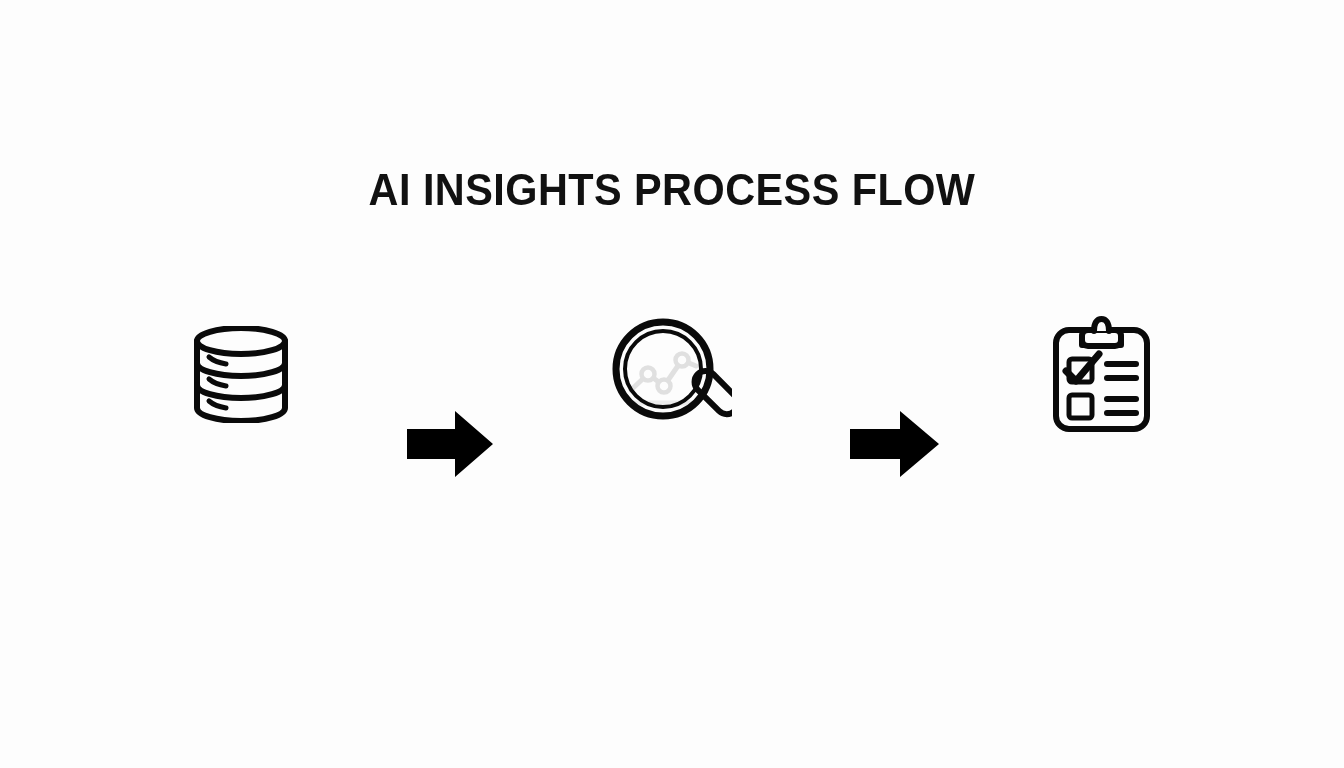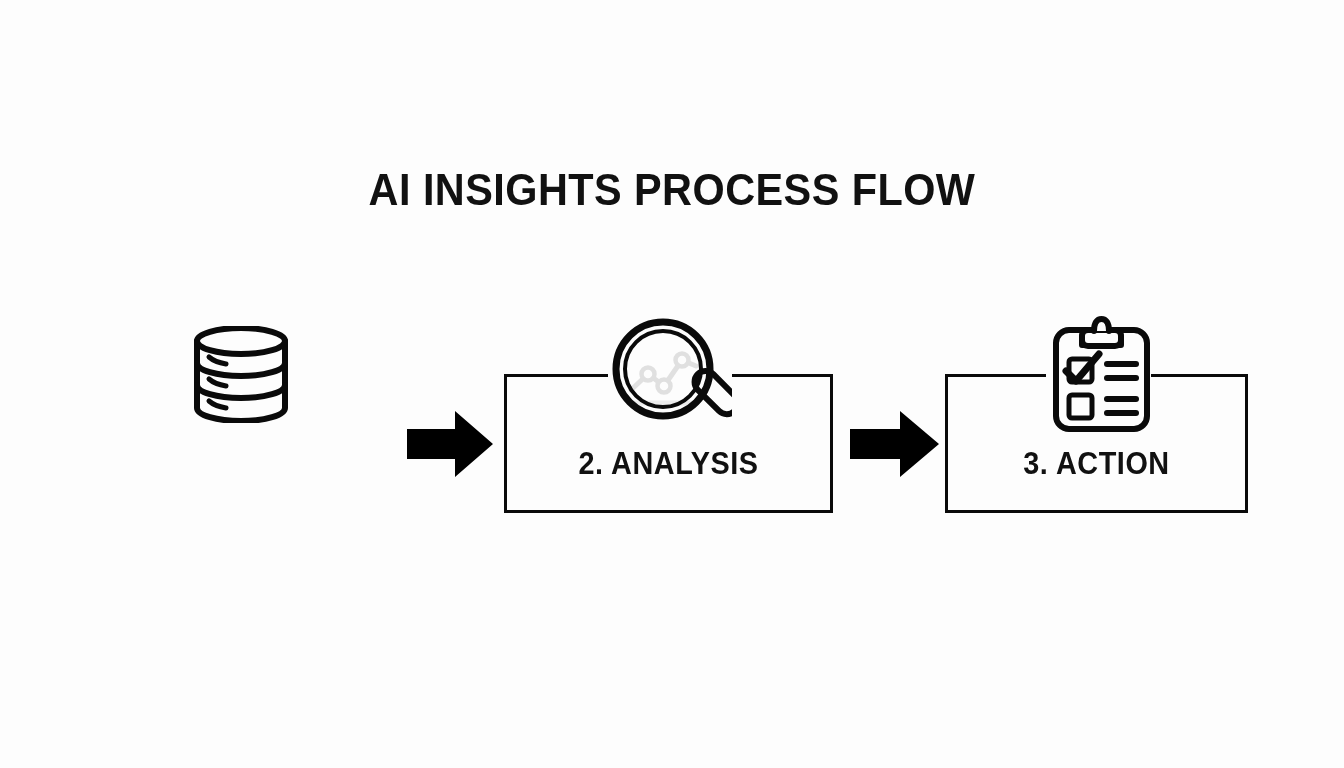--- a/index.html
+++ b/index.html
@@ -122,25 +122,20 @@
       <path d="M19 75 C23 78.5 29 80.8 36 82" stroke="#0a0a0a" stroke-width="5" stroke-linecap="round" fill="none"></path>
     </svg>
   </div>
 
   <div class="arrow arrow-1">
     <svg viewBox="0 0 86 66" xmlns="http://www.w3.org/2000/svg">
       <path d="M0 18 L48 18 L48 0 L86 33 L48 66 L48 48 L0 48 Z" fill="#000000"></path>
     </svg>
   </div>
 
-  <div class="step step-2">
-    <div class="step-box"></div>
-    <div class="border-gap" style="left:104px; width:124px;"></div>
-    <div class="step-label">2. ANALYSIS</div>
-  </div>
 
   <div class="icon-wrap icon-search">
     <svg viewBox="0 0 120 112" fill="none" xmlns="http://www.w3.org/2000/svg">
 
       <circle cx="51" cy="51" r="47" fill="#fdfdfd"></circle>
 
       <g>
         <rect x="78" y="64" width="22" height="52" rx="11" transform="rotate(-45 78 64)" fill="#fdfdfd" stroke="#0a0a0a" stroke-width="6"></rect>
       </g>
 
@@ -156,25 +151,20 @@
       <circle cx="51" cy="51" r="38" stroke="#0a0a0a" stroke-width="4" fill="none"></circle>
     </svg>
   </div>
 
   <div class="arrow arrow-2">
     <svg viewBox="0 0 89 66" xmlns="http://www.w3.org/2000/svg">
       <path d="M0 18 L50 18 L50 0 L89 33 L50 66 L50 48 L0 48 Z" fill="#000000"></path>
     </svg>
   </div>
 
-  <div class="step step-3">
-    <div class="step-box"></div>
-    <div class="border-gap" style="left:101px; width:105px;"></div>
-    <div class="step-label">3. ACTION</div>
-  </div>
 
   <div class="icon-wrap icon-board">
     <svg viewBox="0 0 99 116" fill="none" xmlns="http://www.w3.org/2000/svg">
 
       <rect x="4" y="14" width="91" height="99" rx="13" fill="#fdfdfd" stroke="#0a0a0a" stroke-width="6"></rect>
 
       <path d="M30 22 C30 17 33 14 37 14 L62 14 C66 14 69 17 69 22 L69 29 L30 29 Z" fill="#fdfdfd" stroke="#0a0a0a" stroke-width="6" stroke-linejoin="round"></path>
       <rect x="30" y="14" width="39" height="16" rx="6" fill="#fdfdfd" stroke="#0a0a0a" stroke-width="6"></rect>
 
       <path d="M42 15 C42 7 45 3 49.5 3 C54 3 57 7 57 15" fill="#fdfdfd" stroke="#0a0a0a" stroke-width="6" stroke-linecap="round"></path>

